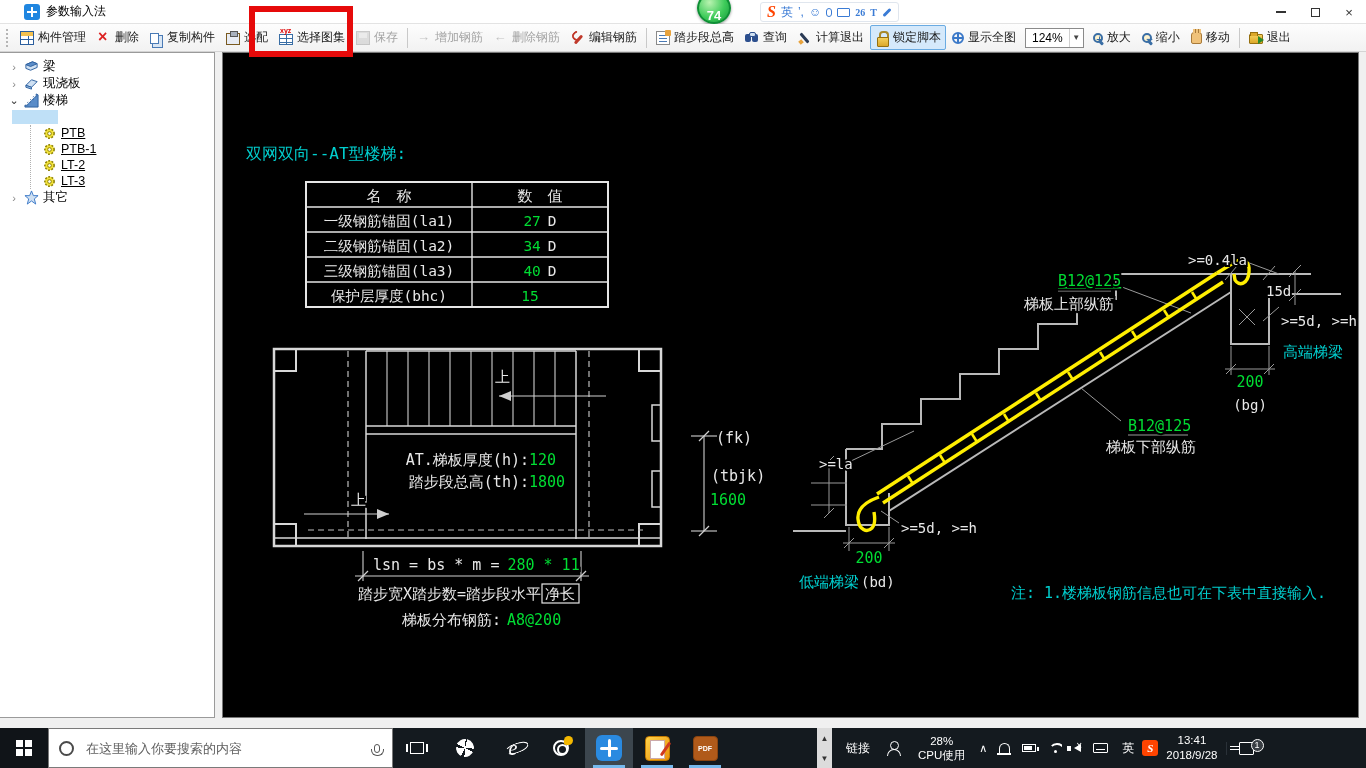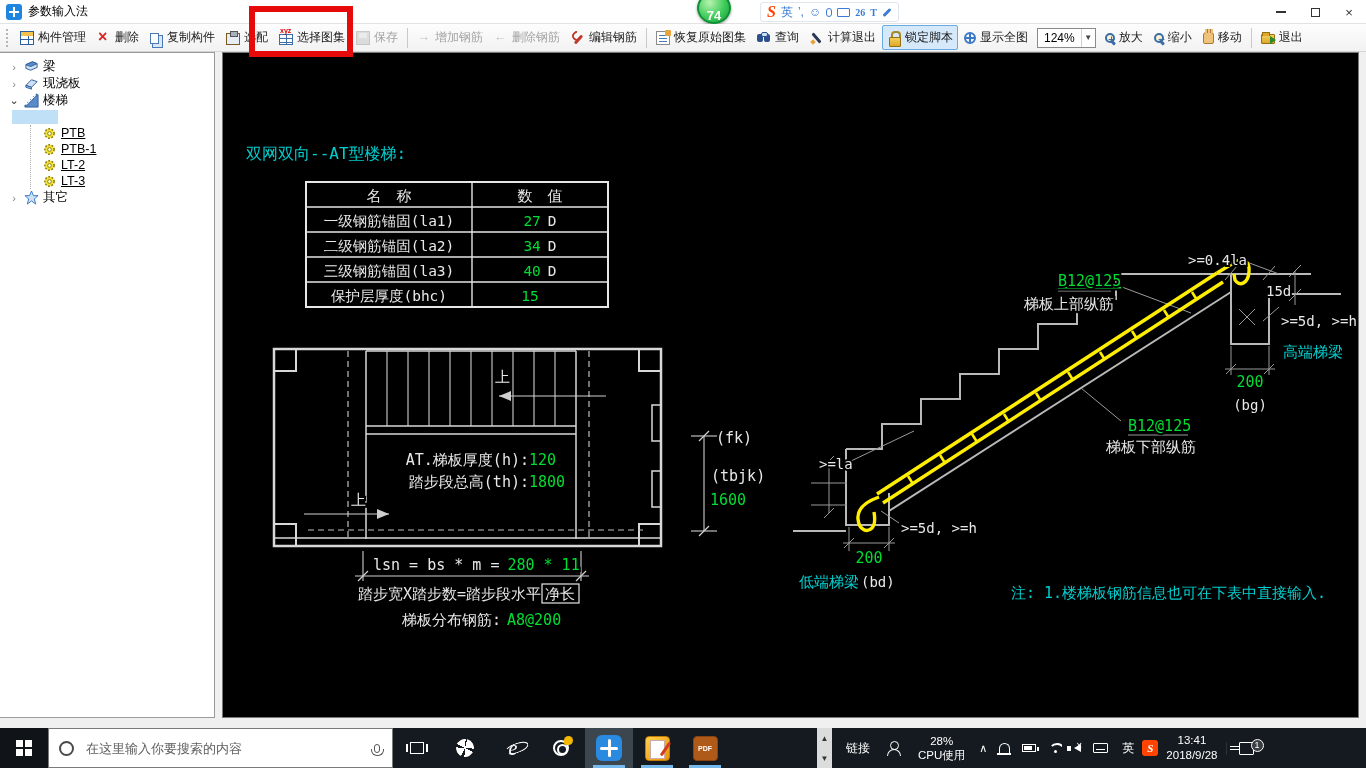--- a/index.html
+++ b/index.html
@@ -1,21 +1,21 @@
 <!DOCTYPE html>
 <html><head>
 <meta charset="utf-8">
 <style>
   html,body{margin:0;padding:0;background:#000;}
   *{box-sizing:border-box;}
   body{font-family:"Liberation Sans","DejaVu Sans",sans-serif;-webkit-font-smoothing:antialiased;}
   .window{position:relative;width:1366px;height:768px;background:#f0f0f0;overflow:hidden;}
 
   
-  .titlebar{position:absolute;left:0;top:0;right:0;height:24px;background:#fff;border-bottom:1px solid #e3e3e3;display:flex;align-items:center;padding-left:6px;}
+  .titlebar{position:absolute;left:0;top:0;right:0;height:24px;background:#fff;border-bottom:1px solid #e3e3e3;display:flex;align-items:center;padding-left:24px;}
   .appico{width:16px;height:16px;border-radius:3px;background:#1f86e0;position:relative;flex:none;}
   .appico::before{content:"";position:absolute;left:7px;top:3px;width:2px;height:10px;background:#fff;}
   .appico::after{content:"";position:absolute;left:3px;top:7px;width:10px;height:2px;background:#fff;}
   .wtitle{font-size:12px;color:#000;margin-left:6px;}
   .badge74{position:absolute;left:697px;top:-8px;width:34px;height:32px;border-radius:50%;
     background:radial-gradient(circle at 35% 30%,#b9f3b0,#3ecb5a 55%,#149939);border:2px solid #0e8f35;
     color:#fff;font-weight:bold;font-size:13px;text-align:center;line-height:44px;box-shadow:0 1px 3px rgba(0,0,0,.4);}
   .sogoubar{position:absolute;left:760px;top:2px;height:20px;background:#fff;border:1px solid #e0e6ee;border-radius:3px;display:flex;align-items:center;gap:5px;padding:0 6px;font-size:12px;color:#3a7bd5;}
   .slogo{color:#ff4400;font-weight:bold;font-style:italic;font-size:16px;font-family:"Liberation Serif",serif;}
   .sg-mic{width:6px;height:9px;border:1.5px solid #3a7bd5;border-radius:3px;position:relative;}
@@ -226,21 +226,21 @@
         <span class="ic ic-delbar"></span>
         <span>删除钢筋</span>
       </div>
     <div class="tbtn">
         <span class="ic ic-edit"></span>
         <span>编辑钢筋</span>
       </div>
     <span class="tsep"></span>
     <div class="tbtn">
         <span class="ic ic-restore"></span>
-        <span>恢复原始图集</span>
+        <span>踏步段总高</span>
       </div>
     <div class="tbtn">
         <span class="ic ic-query"></span>
         <span>查询</span>
       </div>
     <div class="tbtn">
         <span class="ic ic-calc"></span>
         <span>计算退出</span>
       </div>
     <div class="tbtn pressed">

